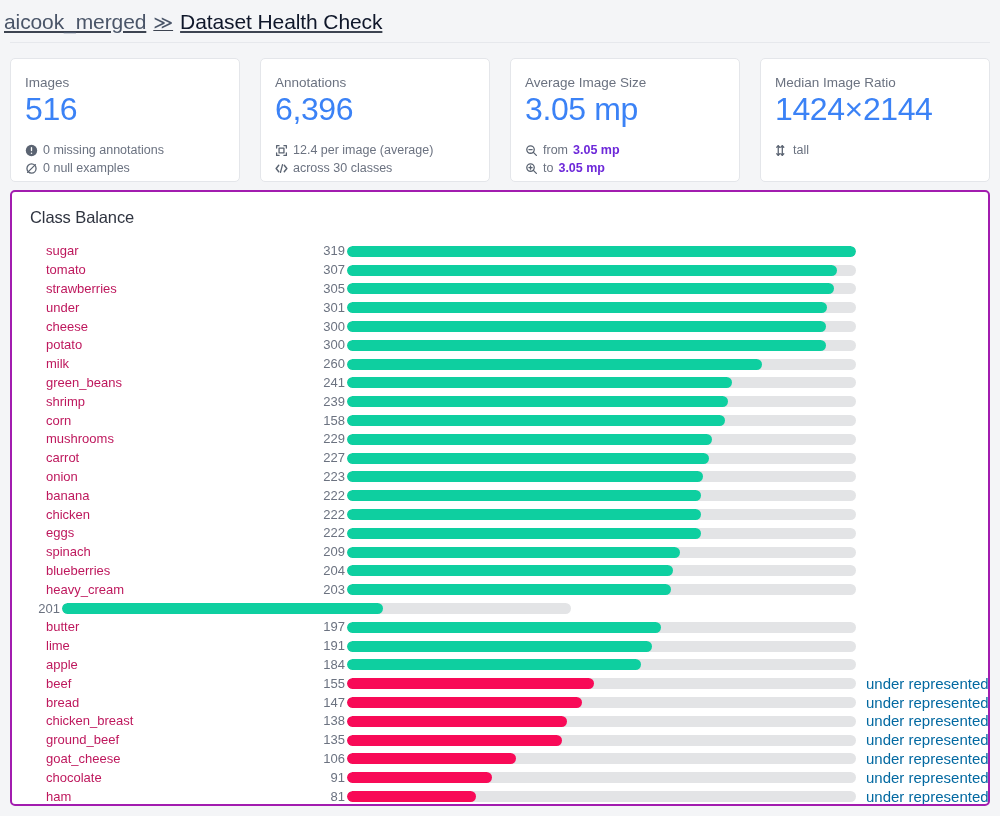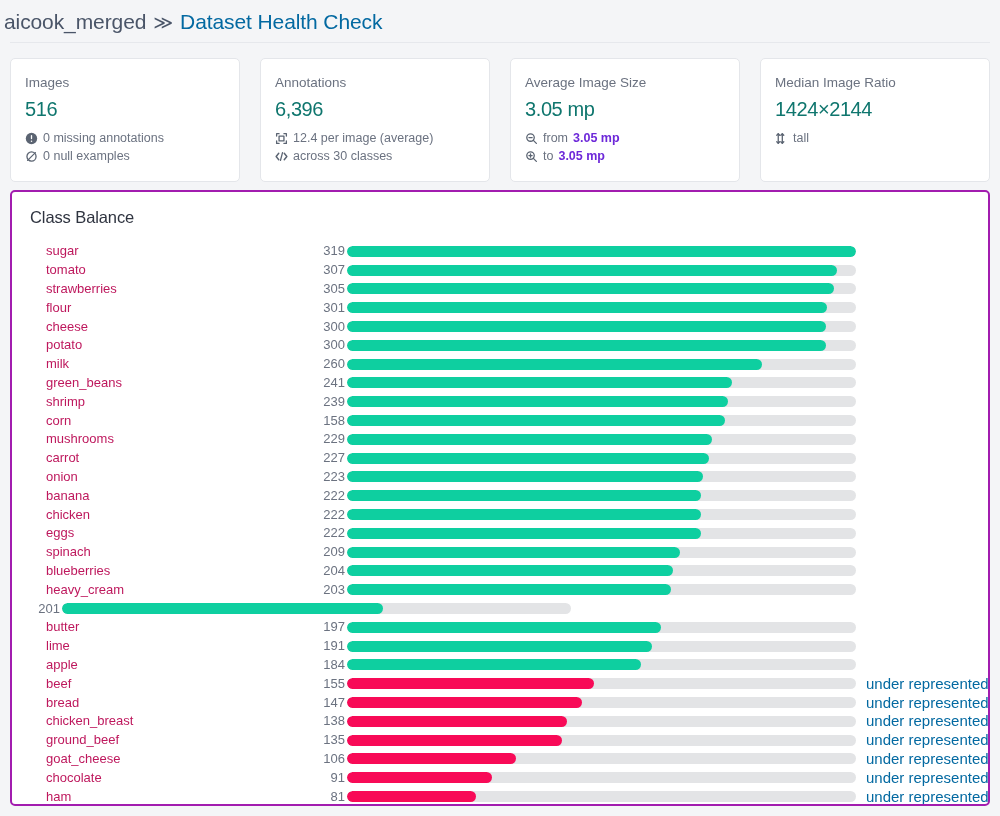--- a/index.html
+++ b/index.html
@@ -5,40 +5,40 @@
 <style>
   * { box-sizing: border-box; }
   html, body {
     margin: 0; padding: 0;
     width: 1000px; height: 816px;
     background: #f4f5f7;
     font-family: "Liberation Sans", sans-serif;
     color: #3d4451;
     overflow: hidden;
   }
-  .page { width: 1000px; height: 816px; position: relative; }
+  .page { width: 1000px; height: 816px; position: relative; text-decoration: underline; }
 
   
   .header {
     height: 40px;
     padding: 4px 0 0 4px;
     display: flex;
     align-items: center;
   }
   .breadcrumb {
     font-size: 21px;
     color: #4a5568;
     display: flex;
     align-items: baseline;
     gap: 7px;
     letter-spacing: -0.1px;
   }
   .bc-root { color: #4a5568; }
   .bc-sep { font-size: 19px; color: #4a5568; }
-  .bc-leaf { color: #0369a1; }
+  .bc-leaf { color: #0f172a; }
   .header-rule {
     position: absolute;
     left: 10px; right: 10px; top: 42px;
     height: 1px; background: #e6e8ec;
   }
 
   
   .cards {
     position: absolute;
     left: 10px; top: 58px;
@@ -54,25 +54,25 @@
     height: 124px;
     padding: 16px 14px 10px 14px;
   }
   .card-label {
     font-size: 13.5px;
     color: #6b7280;
     line-height: 16px;
     margin-bottom: 2px;
   }
   .card-value {
-    font-size: 20px;
-    color: #0f766e;
+    font-size: 32px;
+    color: #3b82f6;
     line-height: 33px;
     letter-spacing: -0.4px;
-    margin-bottom: 3px;
+    margin-bottom: 15px;
     white-space: nowrap;
   }
   .card-sub {
     display: flex;
     align-items: center;
     gap: 5px;
     font-size: 12.5px;
     color: #6b7280;
     line-height: 18px;
     height: 18px;
@@ -290,21 +290,21 @@
         </div>
         <div class="row">
           <div class="row-name">strawberries</div>
           <div class="row-count">305</div>
           <div class="track">
             <div class="bar" style="width: 95.6113%; background: rgb(14, 207, 160);"></div>
           </div>
           <div class="row-flag"></div>
         </div>
         <div class="row">
-          <div class="row-name">flour</div>
+          <div class="row-name">under</div>
           <div class="row-count">301</div>
           <div class="track">
             <div class="bar" style="width: 94.3574%; background: rgb(14, 207, 160);"></div>
           </div>
           <div class="row-flag"></div>
         </div>
         <div class="row">
           <div class="row-name">cheese</div>
           <div class="row-count">300</div>
           <div class="track">

